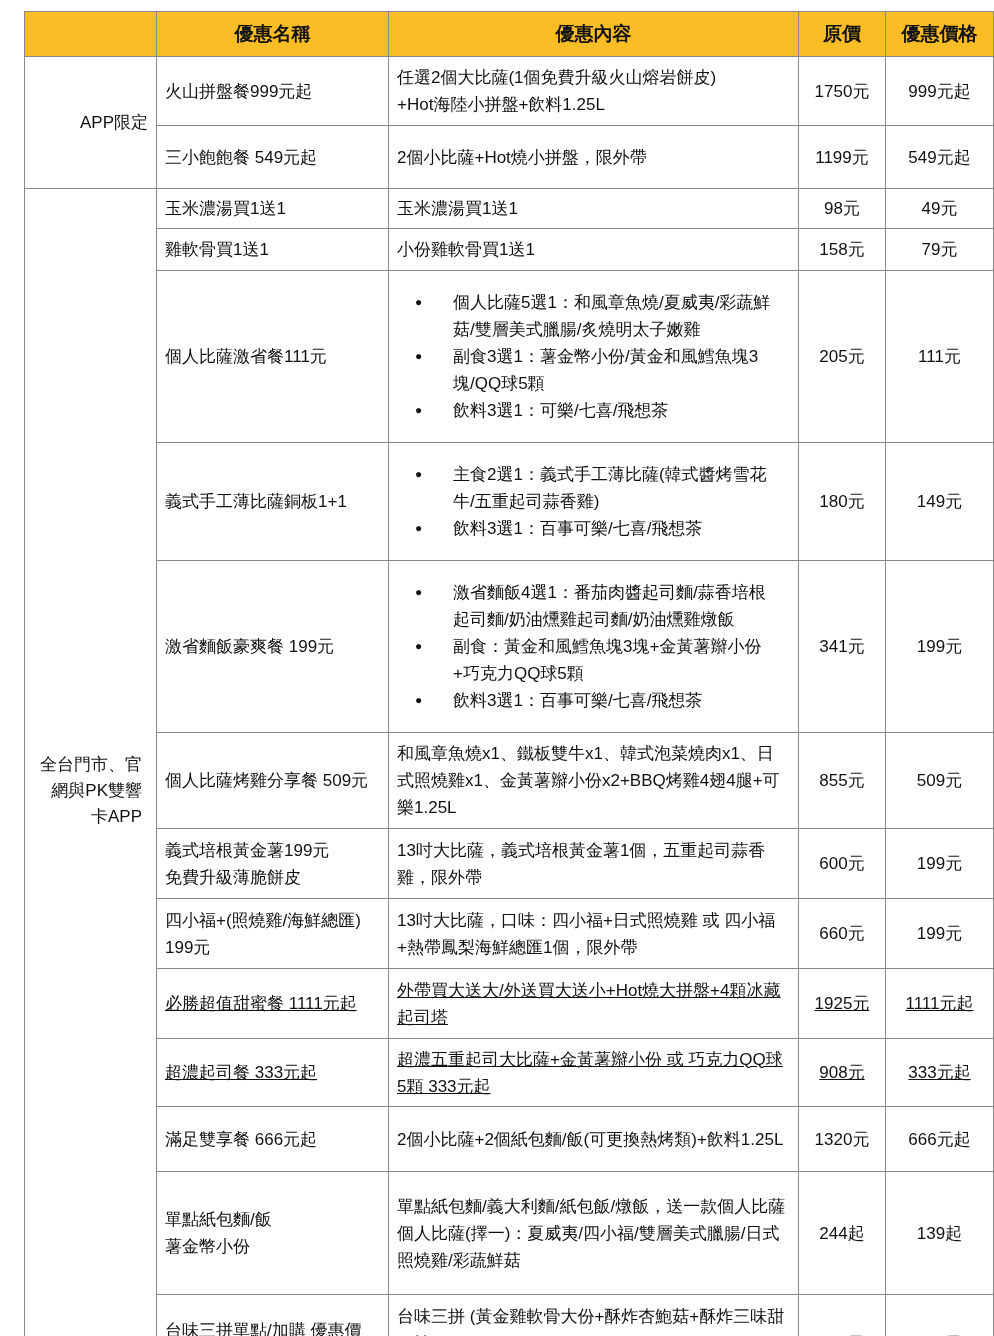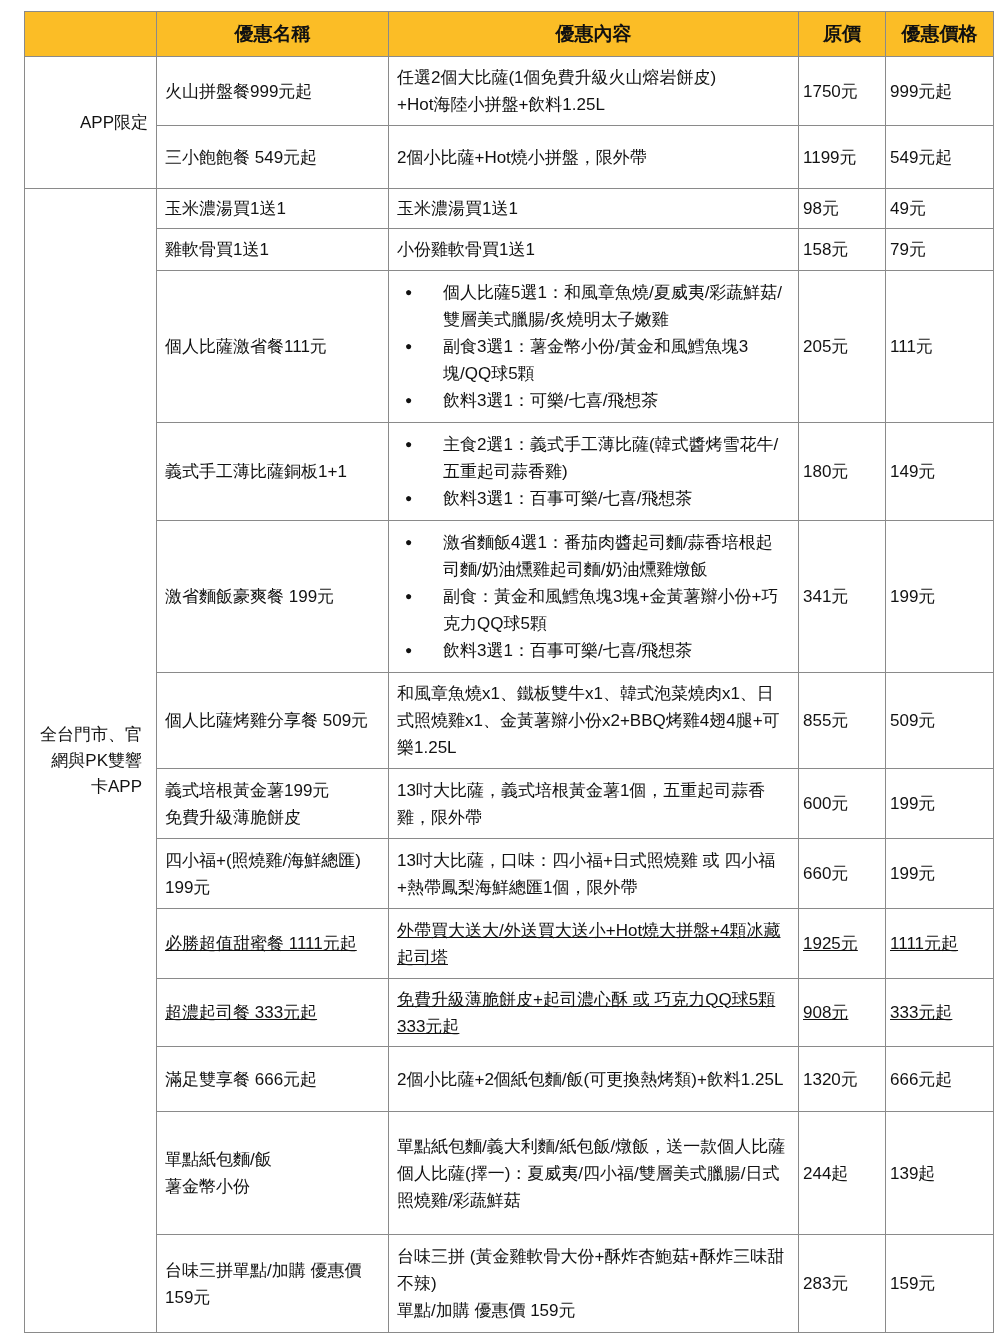--- a/index.html
+++ b/index.html
@@ -19,22 +19,22 @@
     background: #fbbd26;
     font-weight: bold;
     font-size: 19px;
     height: 44px;
     text-align: center;
     padding: 0;
   }
   td.cat { text-align: right; padding: 0 8px; line-height: 26px; }
   td.name { padding: 4px 8px; line-height: 27px; }
   td.content { padding: 4px 8px; line-height: 27px; }
-  td.price { padding: 0 4px; }
-  ul.bullets { margin: 4px; padding: 0; list-style: none; }
+  td.price { text-align: center; padding: 0 4px; }
+  ul.bullets { margin: 14px; padding: 0; list-style: none; }
   ul.bullets li { position: relative; padding-left: 42px; }
   ul.bullets li::before { content: "●"; position: absolute; left: 4px; top: 0; font-size: 12px; }
   .line { display: block; }
 </style>
 </head>
 <body>
 
 <table class="promo">
   <colgroup>
     <col style="width:132px">
@@ -154,21 +154,21 @@
         <td class="name">必勝超值甜蜜餐 1111元起</td>
         <td class="content">
           <span class="line">外帶買大送大/外送買大送小+Hot燒大拼盤+4顆冰藏起司塔</span>
         </td>
         <td class="price">1925元</td>
         <td class="price">1111元起</td>
       </tr>
       <tr style="height: 68px; text-decoration: underline;">
         <td class="name">超濃起司餐 333元起</td>
         <td class="content">
-          <span class="line">免費升級薄脆餅皮+起司濃心酥 或 巧克力QQ球5顆 333元起</span>
+          <span class="line">超濃五重起司大比薩+金黃薯辮小份 或 巧克力QQ球5顆 333元起</span>
         </td>
         <td class="price">908元</td>
         <td class="price">333元起</td>
       </tr>
       <tr style="height: 65px;">
         <td class="name">滿足雙享餐 666元起</td>
         <td class="content">
           <span class="line">2個小比薩+2個紙包麵/飯(可更換熱烤類)+飲料1.25L</span>
         </td>
         <td class="price">1320元</td>

